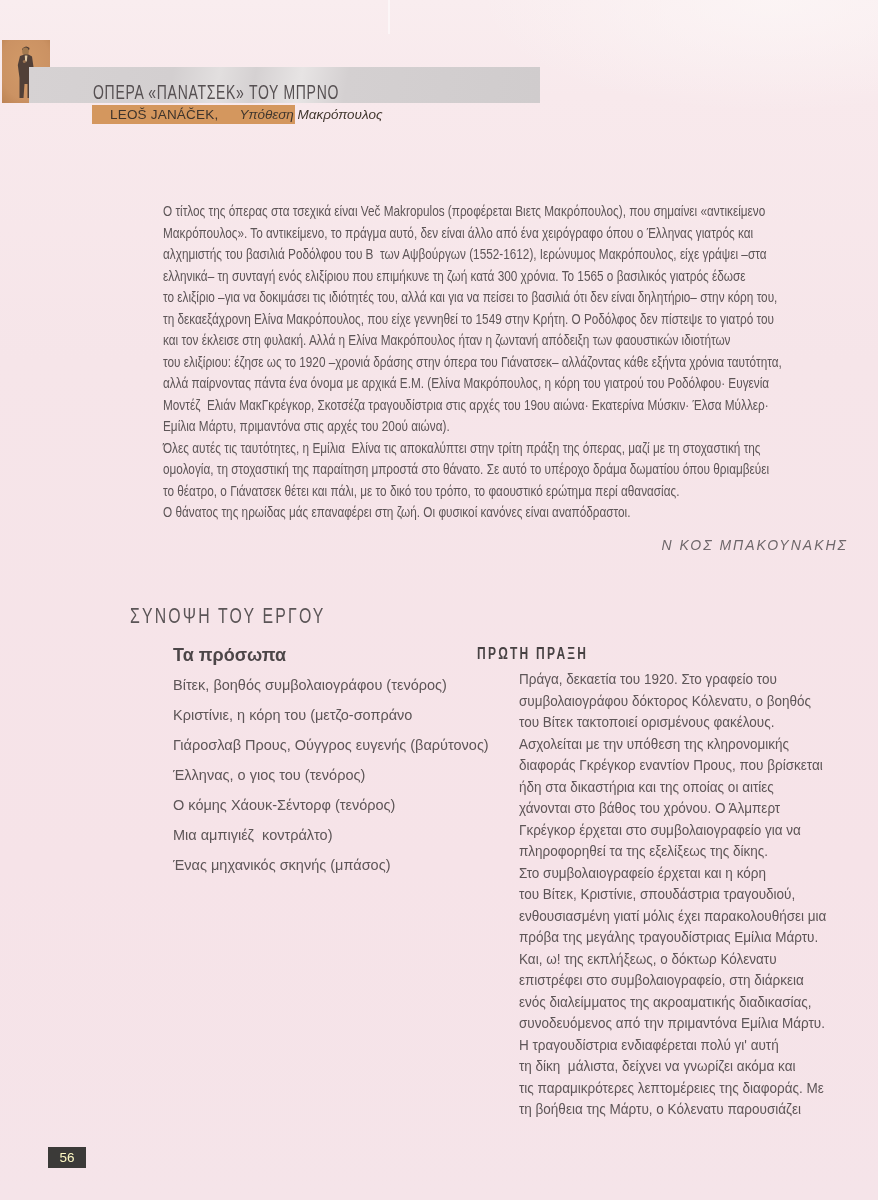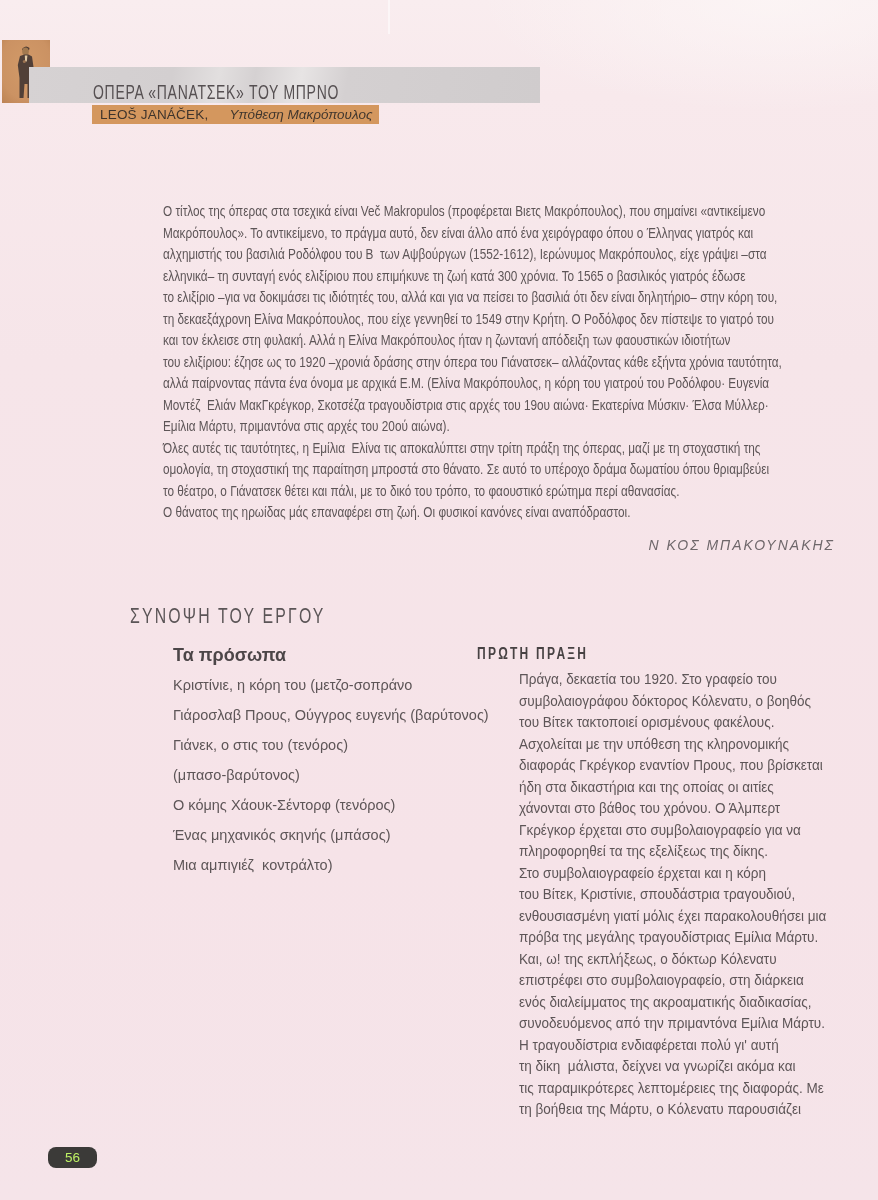--- a/index.html
+++ b/index.html
@@ -16,34 +16,34 @@
   .gray-bar{
     position:absolute;left:29px;top:67px;width:511px;height:36px;
     background:linear-gradient(100deg,#d6d2d3 0%,#d3cfd0 28%,#e2dfdf 37%,#d5d1d2 44%,#e7e4e4 53%,#d4d0d1 62%,#d0cccd 100%);
   }
   .scan-line{position:absolute;left:388px;top:0;width:2px;height:34px;background:rgba(255,255,255,.5);}
   .opera-title{
     position:absolute;left:93px;top:81px;font-size:20px;letter-spacing:1px;color:#565052;
     transform:scaleX(.70);transform-origin:0 0;white-space:pre;
   }
   .orange-bar{
-    position:absolute;left:92px;top:105px;width:287px;height:19px;
-    display:flex;align-items:center;box-sizing:border-box;padding-left:8px;
+    position:absolute;left:92px;top:105px;width:203px;height:19px;
+    display:flex;align-items:center;box-sizing:border-box;padding-left:18px;
   }
   .orange-bar .latin{font-size:13.5px;color:#3e342c;letter-spacing:.2px;white-space:pre;}
   .orange-bar .greek{font-size:13.5px;color:#41372e;font-style:italic;margin-left:21px;white-space:pre;}
   
   .intro{
     position:absolute;left:163px;top:200px;width:880px;
     transform:scaleX(.785);transform-origin:0 0;
     font-size:15px;line-height:21.5px;color:#5d5557;
   }
   .intro .line{white-space:pre;height:21.5px;}
   .signature{
-    position:absolute;right:43px;top:537px;font-size:14px;font-style:italic;
+    position:absolute;right:30px;top:537px;font-size:14px;font-style:italic;
     letter-spacing:2px;color:#6e676a;white-space:pre;
   }
   
   .synopsis-heading{
     position:absolute;left:130px;top:603px;font-size:22px;letter-spacing:3px;color:#5b5557;
     transform:scaleX(.72);transform-origin:0 0;white-space:pre;
   }
   .characters{position:absolute;left:173px;top:644px;font-size:14.5px;color:#5d5557;}
   .characters .char-head{font-weight:bold;font-size:18px;color:#4c4648;line-height:22px;margin-bottom:8px;white-space:pre;}
   .characters .char-item{line-height:22px;margin-bottom:8px;white-space:pre;}
@@ -52,22 +52,22 @@
     transform:scaleX(.75);transform-origin:0 0;white-space:pre;
   }
   .act-text{
     position:absolute;left:519px;top:668px;width:380px;
     transform:scaleX(.90);transform-origin:0 0;
     font-size:15px;line-height:21.5px;color:#5d5557;
   }
   .act-text .line{white-space:pre;height:21.5px;}
   
   .page-num{
-    position:absolute;left:48px;top:1147px;width:49px;height:21px;background:#3b3a38;
-    color:#bef264;font-size:13.5px;display:flex;align-items:center;justify-content:center;border-radius:8px;
+    position:absolute;left:48px;top:1147px;width:38px;height:21px;background:#3b3a38;
+    color:#fef9c3;font-size:13.5px;display:flex;align-items:center;justify-content:center;
   }
 </style>
 </head>
 <body>
 
 <div class="page">
 
   <div class="photo">
     <svg viewBox="0 0 48 63" width="48" height="63">
       <defs>
@@ -111,27 +111,28 @@
       <div class="line">το θέατρο, ο Γιάνατσεκ θέτει και πάλι, με το δικό του τρόπο, το φαουστικό ερώτημα περί αθανασίας.</div>
       <div class="line">Ο θάνατος της ηρωίδας μάς επαναφέρει στη ζωή. Οι φυσικοί κανόνες είναι αναπόδραστοι.</div>
     </div>
   <div class="signature">Ν ΚΟΣ ΜΠΑΚΟΥΝΑΚΗΣ</div>
 
   <div class="synopsis-heading">ΣΥΝΟΨΗ ΤΟΥ ΕΡΓΟΥ</div>
 
   <div class="characters">
     <div class="char-head">Τα πρόσωπα</div>
     <div>
+        <div class="char-item"><div>Βίτεκ, βοηθός συμβολαιογράφου (τενόρος)</div></div>
         <div class="char-item"><div>Κριστίνιε, η κόρη του (μετζο-σοπράνο</div></div>
         <div class="char-item"><div>Γιάροσλαβ Πρους, Ούγγρος ευγενής (βαρύτονος)</div></div>
-        <div class="char-item"><div>Γιάνεκ, ο στις του (τενόρος)</div></div>
-        <div class="char-item"><div>(μπασο-βαρύτονος)</div></div>
+        <div class="char-item"><div>Έλληνας, ο γιος του (τενόρος)</div></div>
+        <div class="char-item"></div>
         <div class="char-item"><div>Ο κόμης Χάουκ-Σέντορφ (τενόρος)</div></div>
+        <div class="char-item"><div>Μια αμπιγιέζ  κοντράλτο)</div></div>
         <div class="char-item"><div>Ένας μηχανικός σκηνής (μπάσος)</div></div>
-        <div class="char-item"><div>Μια αμπιγιέζ  κοντράλτο)</div></div>
       </div>
   </div>
 
   <div class="act-heading">ΠΡΩΤΗ ΠΡΑΞΗ</div>
   <div class="act-text">
       <div class="line">Πράγα, δεκαετία του 1920. Στο γραφείο του</div>
       <div class="line">συμβολαιογράφου δόκτορος Κόλενατυ, ο βοηθός</div>
       <div class="line">του Βίτεκ τακτοποιεί ορισμένους φακέλους.</div>
       <div class="line">Ασχολείται με την υπόθεση της κληρονομικής</div>
       <div class="line">διαφοράς Γκρέγκορ εναντίον Πρους, που βρίσκεται</div>

